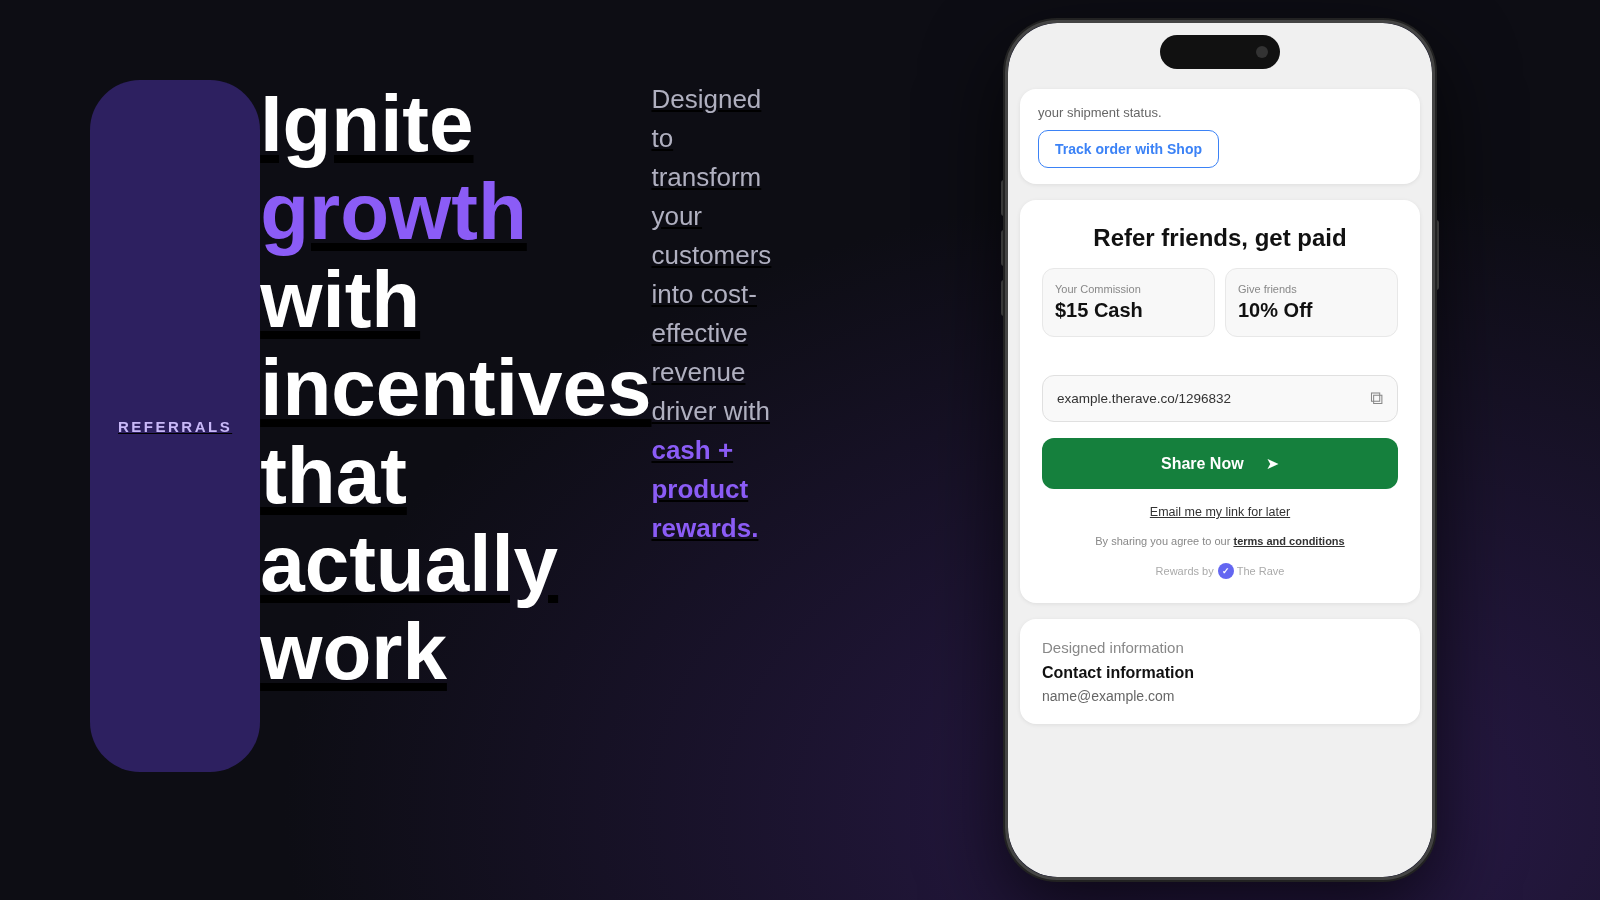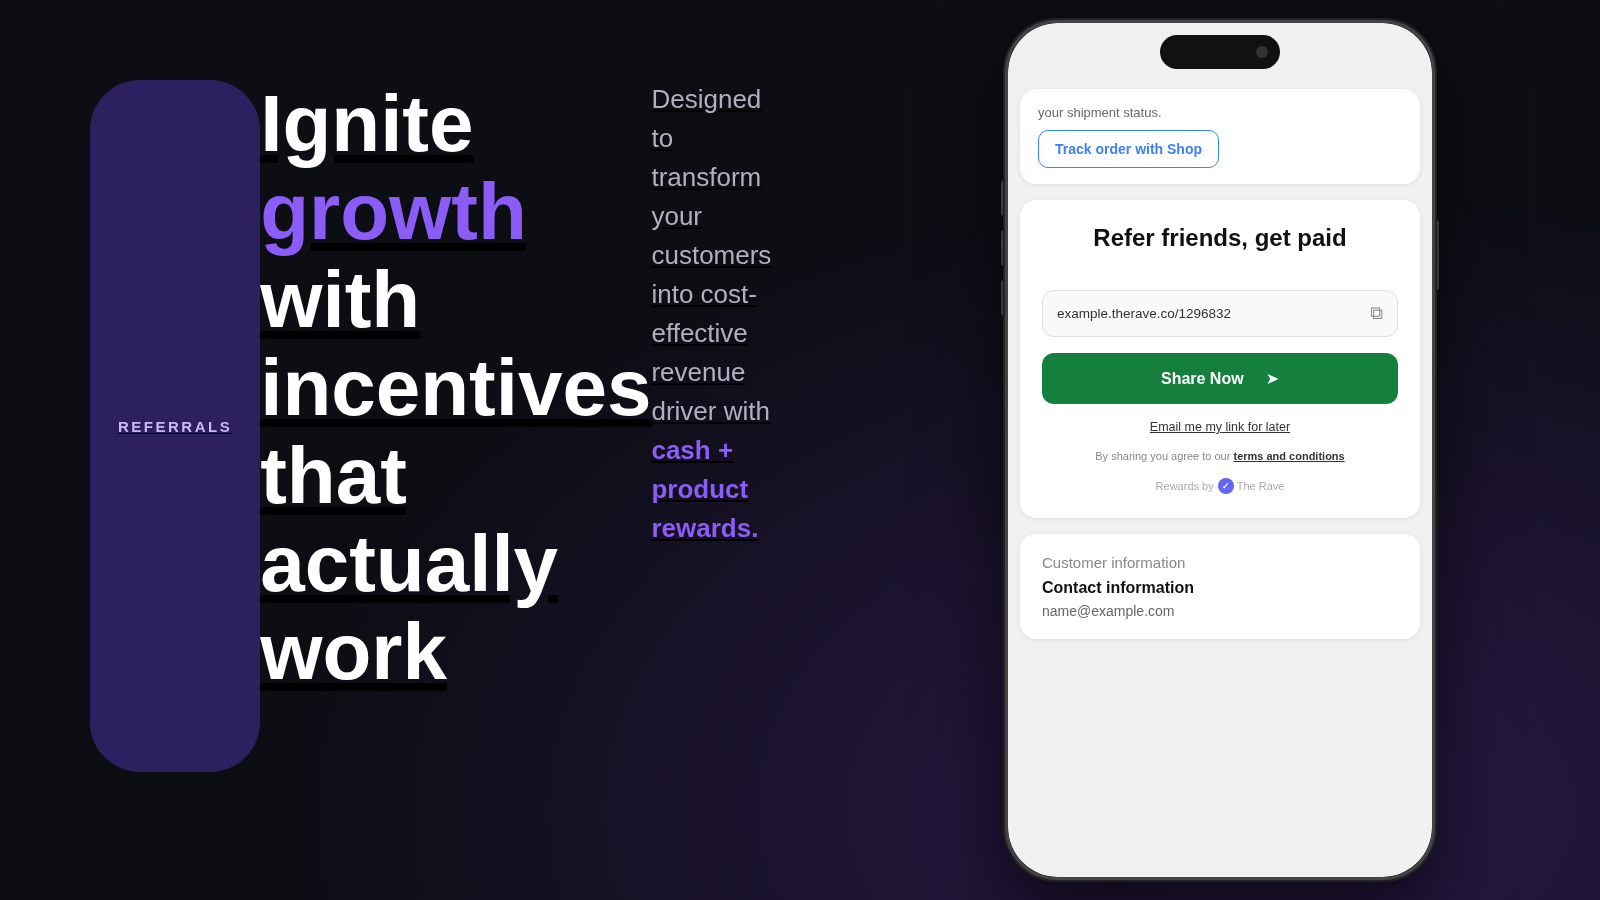--- a/index.html
+++ b/index.html
@@ -437,20 +437,30 @@
               <div class="track-status-text">your shipment status.</div>
               <div class="track-button">
                 <span class="track-button-text">Track order with Shop</span>
               </div>
             </div>
 
             <div class="referral-card">
 
               <div class="referral-title">Refer friends, get paid</div>
 
+              <div class="rewards-row">
+                <div class="reward-box">
+                  <span class="reward-label">Your Commission</span>
+                  <span class="reward-value">$15 Cash</span>
+                </div>
+                <div class="reward-box">
+                  <span class="reward-label">Give friends</span>
+                  <span class="reward-value">10% Off</span>
+                </div>
+              </div>
 
               <div class="link-input-row">
                 <span class="link-text">example.therave.co/1296832</span>
                 <span class="copy-icon">⧉</span>
               </div>
 
               <div class="share-button">
                 <span class="share-button-text">Share Now</span>
                 <span class="send-icon">➤</span>
               </div>
@@ -465,21 +475,21 @@
                 <span>Rewards by </span>
                 <span class="rave-logo">
                   <span class="rave-icon">✓</span>
                   <span>The Rave</span>
                 </span>
               </div>
 
             </div>
 
             <div class="customer-card">
-              <div class="customer-section-title">Customer information</div>
+              <div class="customer-section-title">Designed information</div>
               <div class="customer-sub-title">Contact information</div>
               <div class="customer-email">name@example.com</div>
             </div>
 
           </div>
         </div>
       </div>
     </div>
   </div>
 

